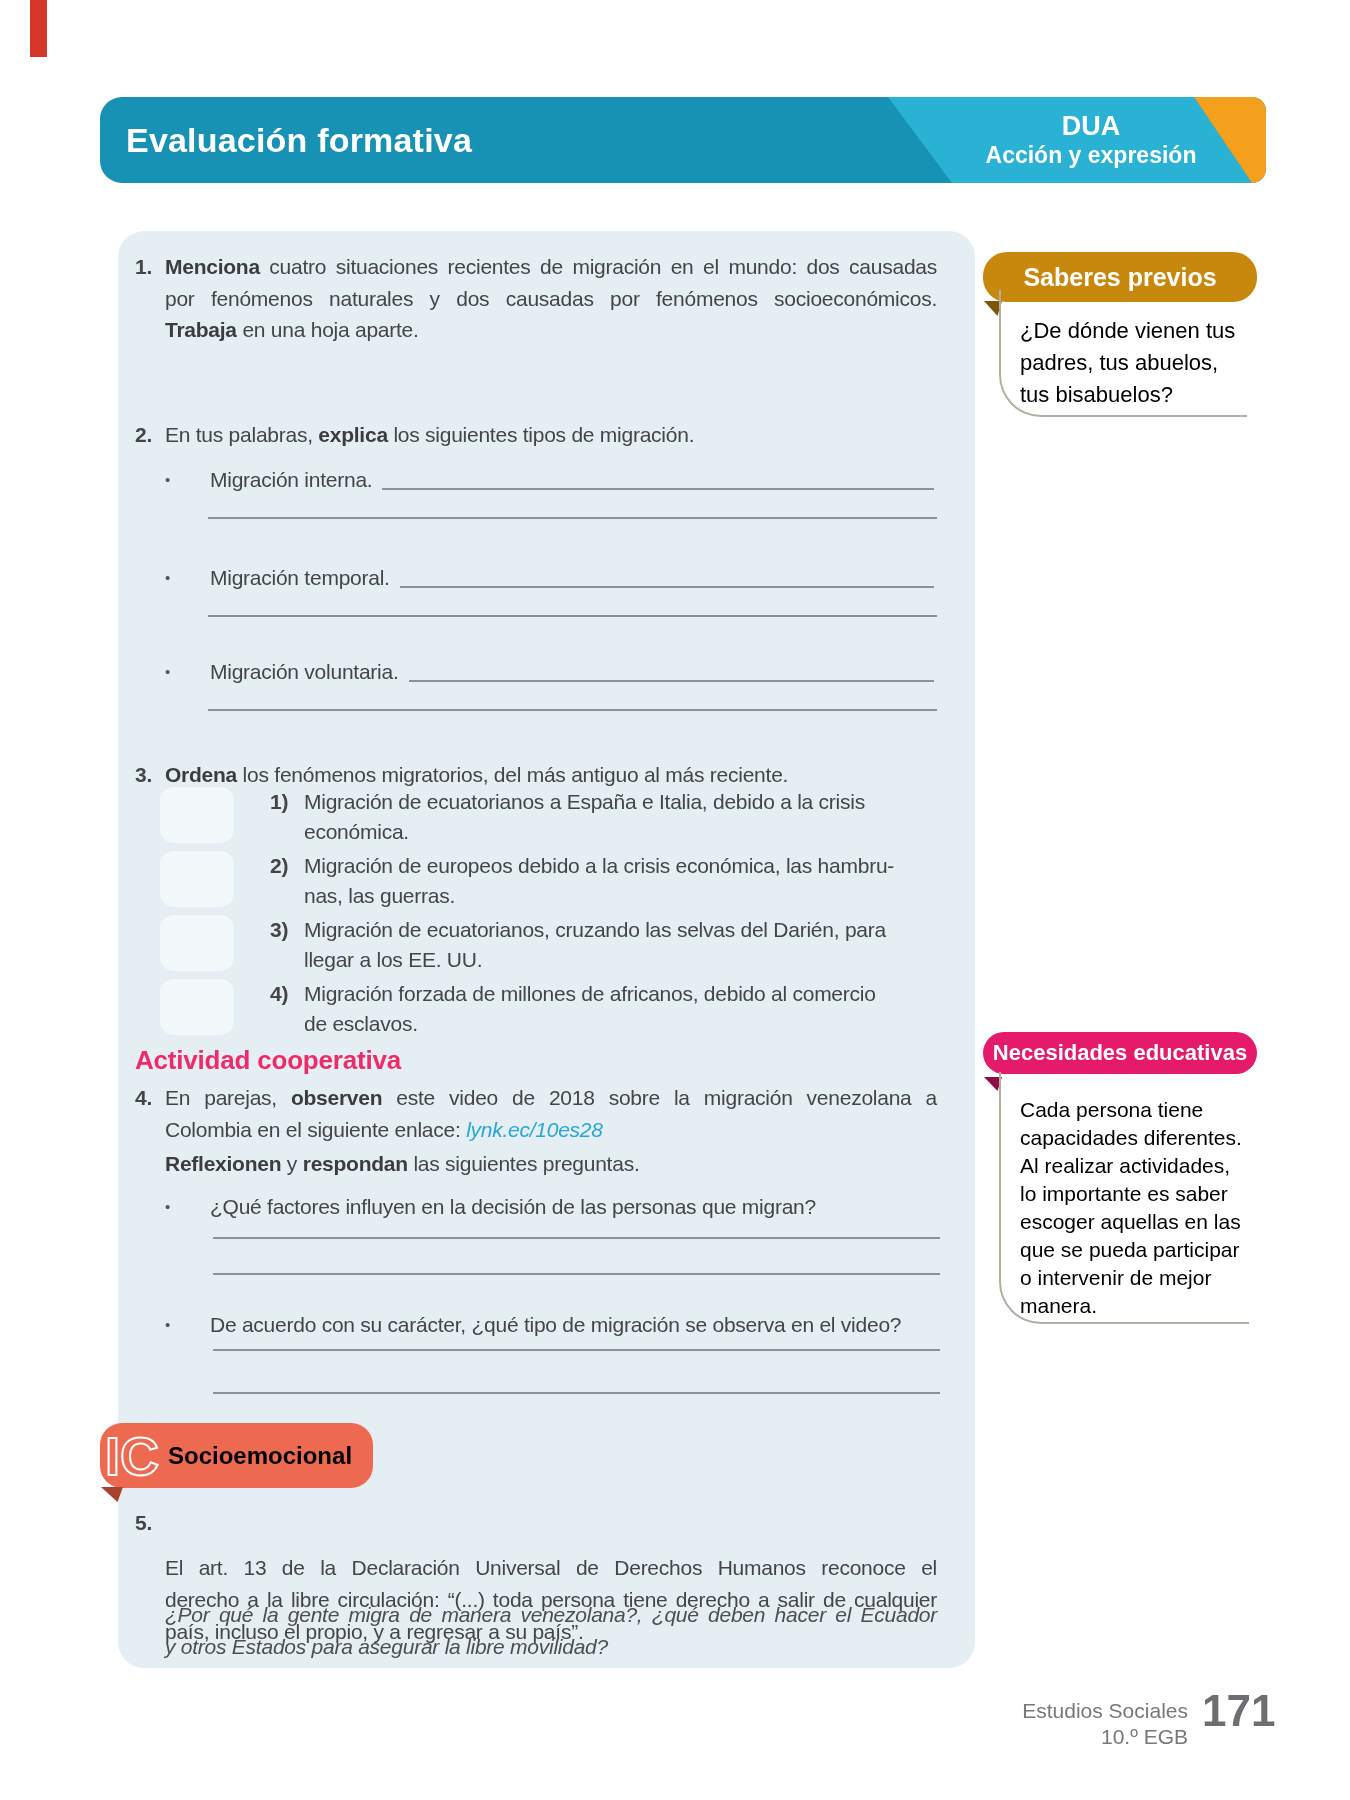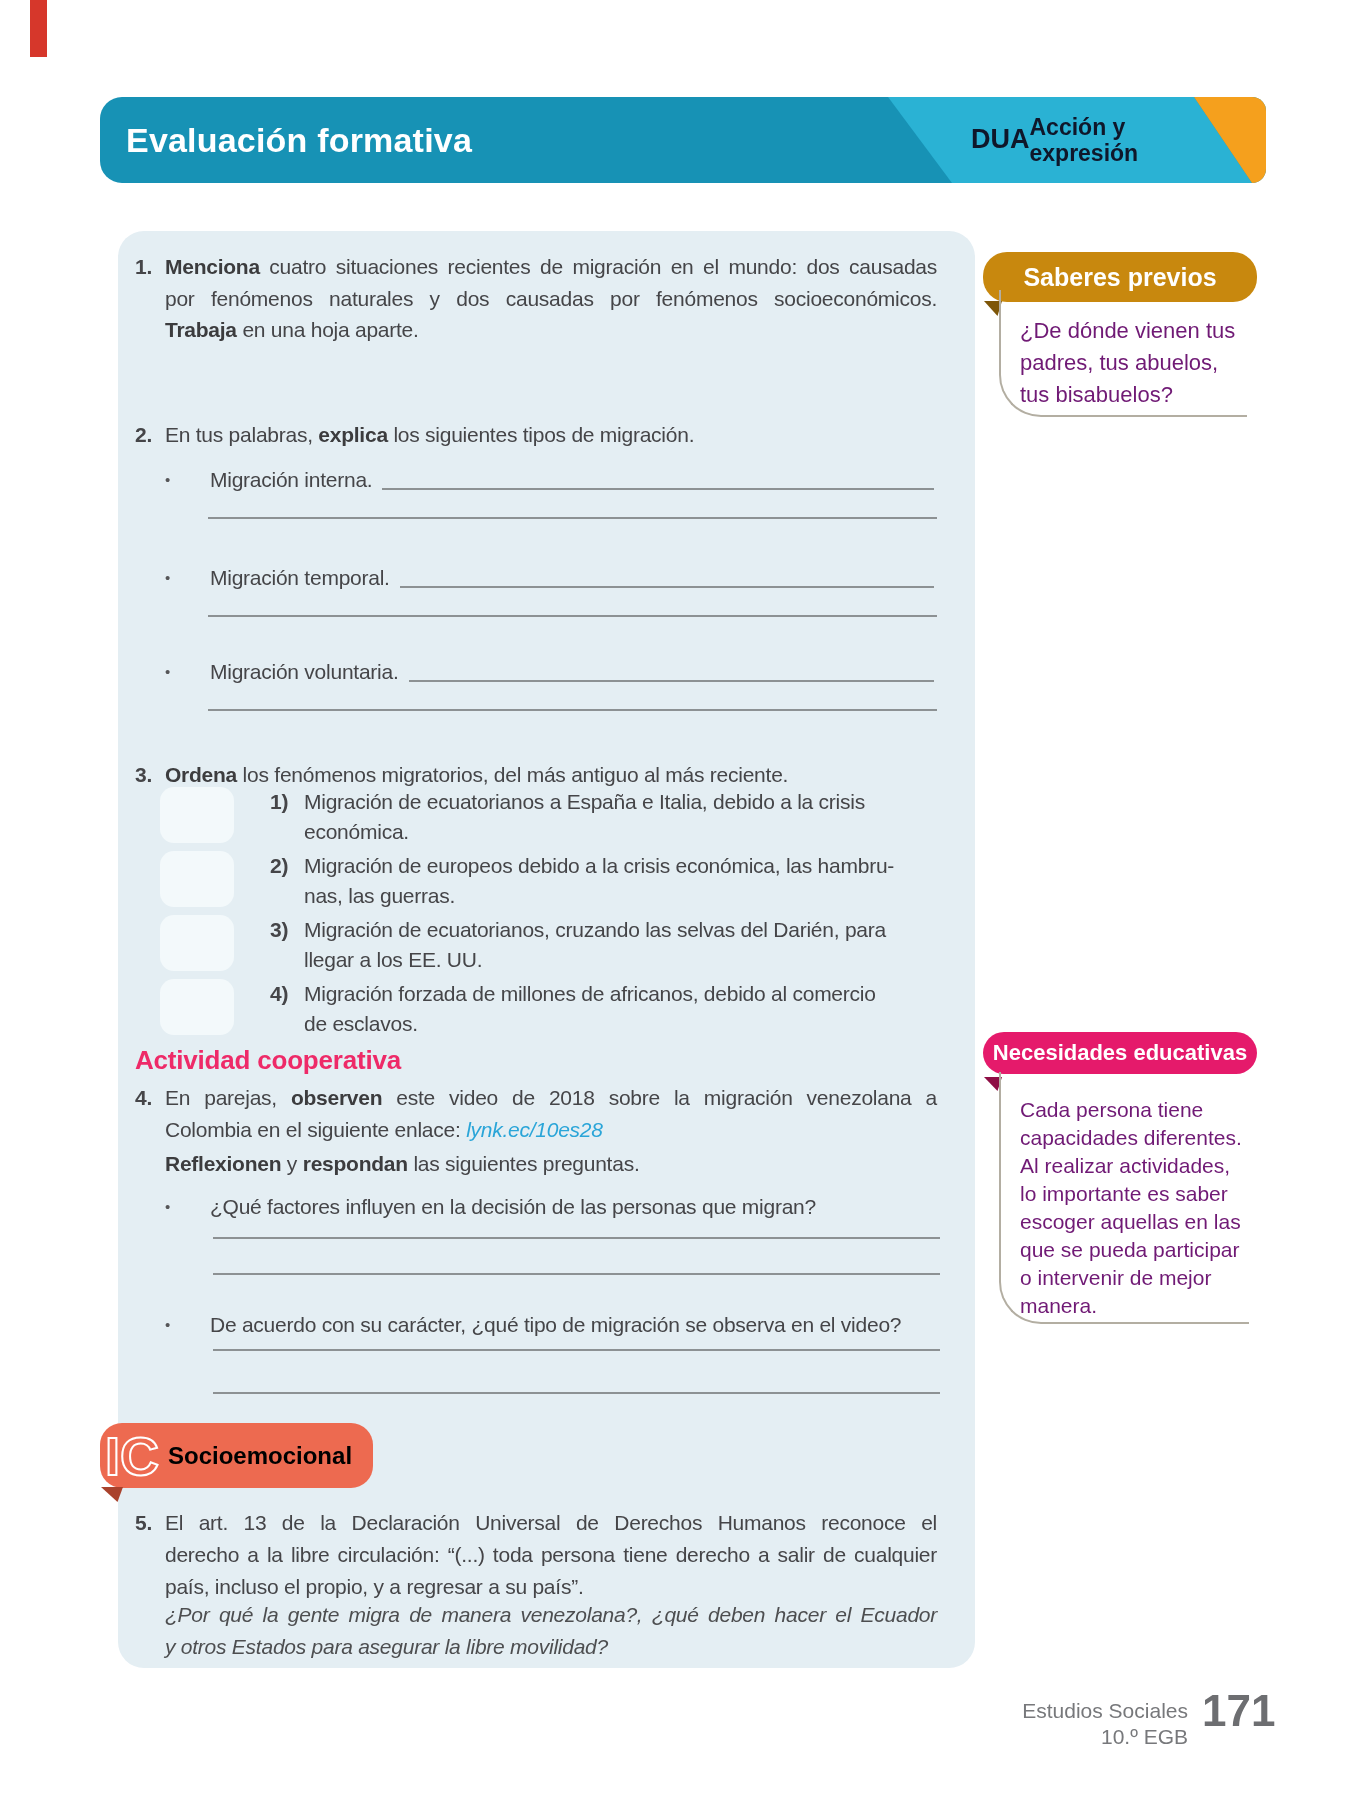--- a/index.html
+++ b/index.html
@@ -13,21 +13,21 @@
   
   .banner{left:100px;top:97px;width:1166px;height:86px;background:var(--header_teal);
           border-radius:22px 14px 14px 22px;overflow:hidden;}
   .banner .cyan{position:absolute;inset:0;background:var(--header_cyan);
           clip-path:polygon(788px 0,1094px 0,1152px 100%,852px 100%);}
   .banner .orangewedge{position:absolute;inset:0;background:var(--accent_orange);
           clip-path:polygon(1094px 0,1166px 0,1166px 100%,1152px 100%);}
   .banner .title{position:absolute;left:26px;top:50%;transform:translateY(-50%);
           color:#fff;font-size:34px;font-weight:bold;letter-spacing:.2px;}
   .dua{position:absolute;left:871px;top:0;width:240px;height:100%;display:flex;
-       flex-direction:row;justify-content:center;align-items:center;color:#0f172a;line-height:1.15;}
+       flex-direction:column;justify-content:center;align-items:center;color:#ffffff;line-height:1.15;}
   .dua .l1{font-size:27px;font-weight:bold;}
   .dua .l2{font-size:23px;font-weight:bold;}
 
   
   .panel{left:118px;top:231px;width:857px;height:1437px;background:var(--panel_bg);border-radius:26px;}
   .panel *{box-sizing:border-box;}
   .q{position:absolute;left:17px;width:805px;display:flex;font-size:21px;line-height:31.5px;letter-spacing:-.25px;}
   .qnum{width:30px;font-weight:bold;flex:0 0 30px;}
   .qbody{width:772px;flex:0 0 772px;}
   .jl{text-align:justify;text-align-last:justify;-moz-text-align-last:justify;}
@@ -41,34 +41,34 @@
   .aline.q4{left:95px;width:727px;}
   .item{position:absolute;left:42px;display:flex;font-size:21px;line-height:30px;letter-spacing:-.25px;}
   .ibox{width:74px;height:56px;flex:0 0 74px;background:#f3f9fb;border-radius:14px;margin-right:36px;}
   .inum{width:34px;flex:0 0 34px;font-weight:bold;}
   .itext{width:645px;flex:0 0 645px;}
   .coop{position:absolute;left:17px;font-size:26px;font-weight:bold;color:var(--heading_pink);letter-spacing:-.2px;}
   .link{color:var(--link_blue);font-style:italic;}
   .reflex{position:absolute;left:47px;font-size:21px;letter-spacing:-.25px;}
   .q5i{position:absolute;left:47px;width:772px;font-size:21px;line-height:32px;
        font-style:italic;color:#4d4e50;letter-spacing:-.25px;}
-  .q5b .qbody{line-height:32px;}
+  .q5b .qbody{line-height:32px;margin-top:45px;}
 
   
   .socio{left:100px;top:1423px;width:273px;height:65px;background:var(--coral);border-radius:22px;}
   .socio .label{position:absolute;left:68px;top:50%;transform:translateY(-50%);
         color:#000000;font-size:24px;font-weight:bold;}
   .fold{position:absolute;clip-path:polygon(0 0,100% 0,75% 100%);}
 
   
   .pill{position:absolute;left:983px;width:274px;border-radius:24px;display:flex;
         align-items:center;justify-content:center;color:#fff;font-weight:bold;}
   .card{position:absolute;border-left:2px solid #b3aea2;border-bottom:2px solid #b3aea2;
         border-bottom-left-radius:42px;}
-  .cardtext{position:absolute;left:1020px;color:#701a75;}
+  .cardtext{position:absolute;left:1020px;color:#000000;}
   .cardtext div{white-space:nowrap;}
 
   
   .f-sub{left:988px;top:1698px;width:200px;text-align:right;font-size:21px;line-height:26px;color:#77787b;}
   .f-num{left:1202px;top:1686px;font-size:44px;font-weight:bold;color:#6d6e71;}
 </style>
 </head>
 <body>
 
 <div id="page">

